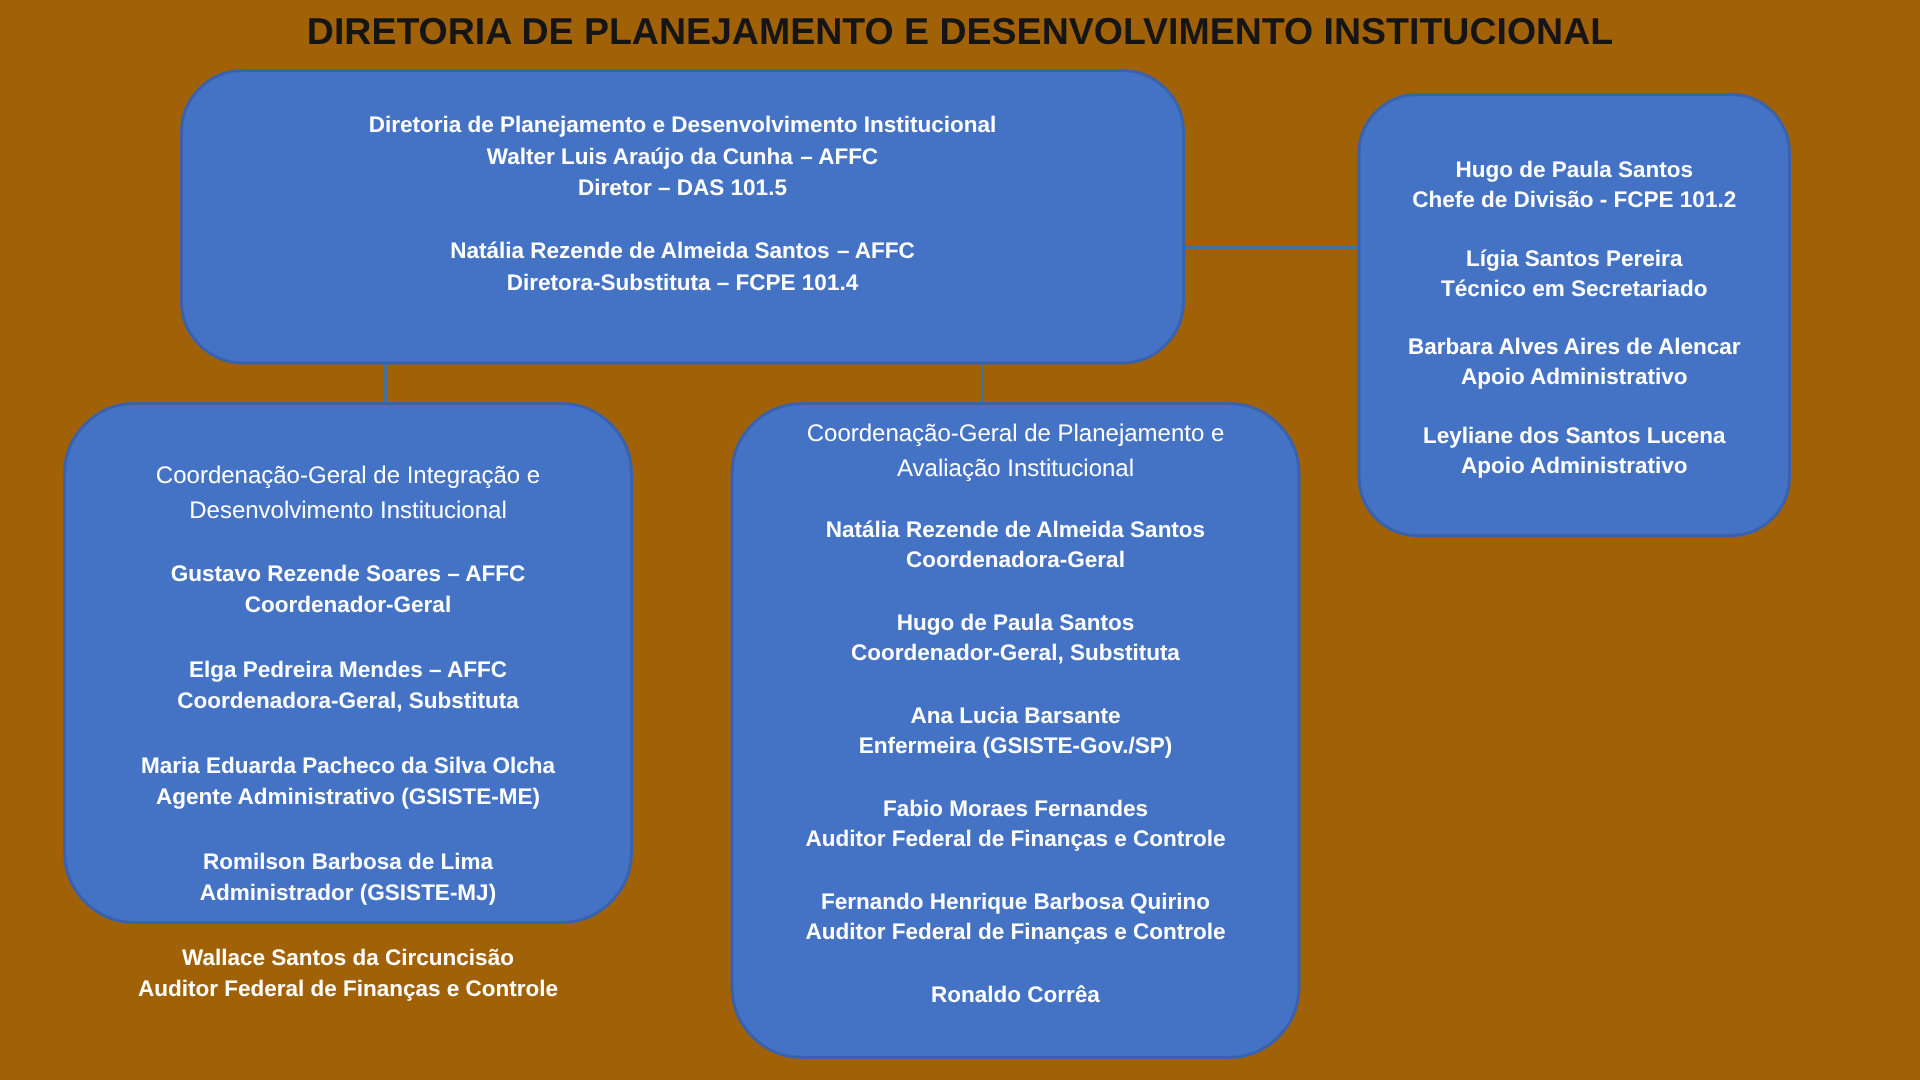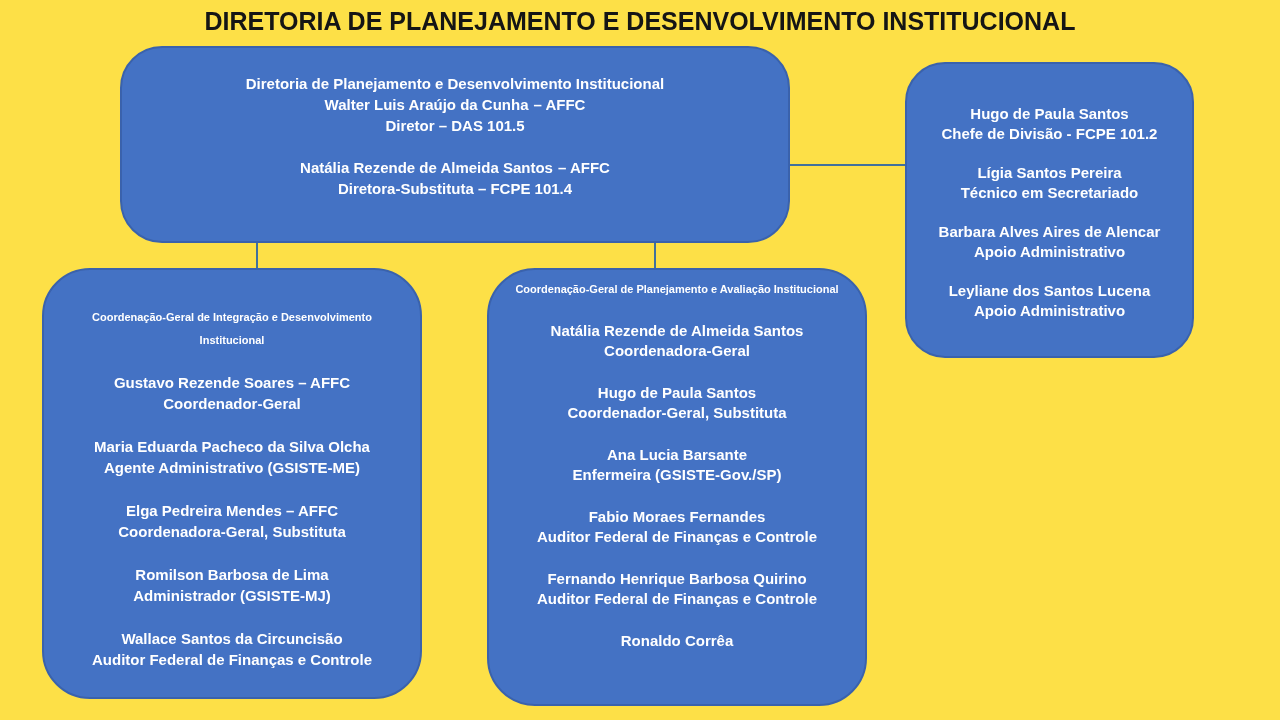--- a/index.html
+++ b/index.html
@@ -1,59 +1,59 @@
 <!DOCTYPE html>
 <html><head>
 <meta charset="utf-8">
 <style>
   * { margin: 0; padding: 0; box-sizing: border-box; }
   html, body { background: #ffffff; }
   body {
     width: 1280px; height: 720px; overflow: hidden;
     font-family: "Liberation Sans", sans-serif;
   }
-  .canvas { position: relative; width: 1280px; height: 720px; background: #fde047; }
+  .canvas { position: relative; width: 1280px; height: 720px; background: #a16207; }
 
   .chart-title {
     position: absolute; top: 7px; left: 0; width: 100%;
     text-align: center; font-size: 25px; font-weight: bold;
     color: #151515; letter-spacing: 0px; white-space: nowrap;
   }
 
   .box {
     position: absolute;
     background: #4472C4;
     border: 2px solid #3A62AC;
     color: #ffffff;
     text-align: center;
     font-size: 15px;
   }
   .m-name { font-weight: bold; }
   .m-role { font-weight: bold; }
   .suffix { font-weight: bold; padding-left: 5px; }
-  .cg-title { font-weight: bold; font-size: 11px; line-height: 23px; margin-bottom: 20px; padding: 0 24px; }
+  .cg-title { font-weight: normal; font-size: 16px; line-height: 23px; margin-bottom: 20px; padding: 0 24px; }
 
   
   .box-diretoria {
     left: 120px; top: 46px; width: 670px; height: 197px;
     border-radius: 42px; padding-top: 25px; line-height: 21px;
   }
   .box-diretoria .d-title { font-weight: bold; }
   .box-diretoria .member.gap-above { margin-top: 21px; }
 
   
   .box-divisao {
     left: 905px; top: 62px; width: 289px; height: 296px;
     border-radius: 40px; padding-top: 40px; line-height: 20px;
   }
   .box-divisao .member { margin-bottom: 19px; }
 
   
   .box-integracao {
-    left: 42px; top: 268px; width: 380px; height: 431px;
+    left: 42px; top: 268px; width: 380px; height: 348px;
     border-radius: 48px; padding-top: 36px; line-height: 21px;
   }
   .box-integracao .member { margin-bottom: 22px; }
 
   
   .box-planejamento {
     left: 487px; top: 268px; width: 380px; height: 438px;
     border-radius: 48px; padding-top: 8px; line-height: 20px;
   }
   .box-planejamento .member { margin-bottom: 22px; }
@@ -105,26 +105,26 @@
     </div>
   </section>
 
   <section class="box box-integracao">
     <div class="cg-title">Coordenação-Geral de Integração e Desenvolvimento Institucional</div>
     <div class="member">
       <div class="m-name">Gustavo Rezende Soares – AFFC</div>
       <div class="m-role">Coordenador-Geral</div>
     </div>
     <div class="member">
+      <div class="m-name">Elga Pedreira Mendes – AFFC</div>
+      <div class="m-role">Coordenadora-Geral, Substituta</div>
+    </div>
+    <div class="member">
       <div class="m-name">Maria Eduarda Pacheco da Silva Olcha</div>
       <div class="m-role">Agente Administrativo (GSISTE-ME)</div>
-    </div>
-    <div class="member">
-      <div class="m-name">Elga Pedreira Mendes – AFFC</div>
-      <div class="m-role">Coordenadora-Geral, Substituta</div>
     </div>
     <div class="member">
       <div class="m-name">Romilson Barbosa de Lima</div>
       <div class="m-role">Administrador (GSISTE-MJ)</div>
     </div>
     <div class="member">
       <div class="m-name">Wallace Santos da Circuncisão</div>
       <div class="m-role">Auditor Federal de Finanças e Controle</div>
     </div>
   </section>

